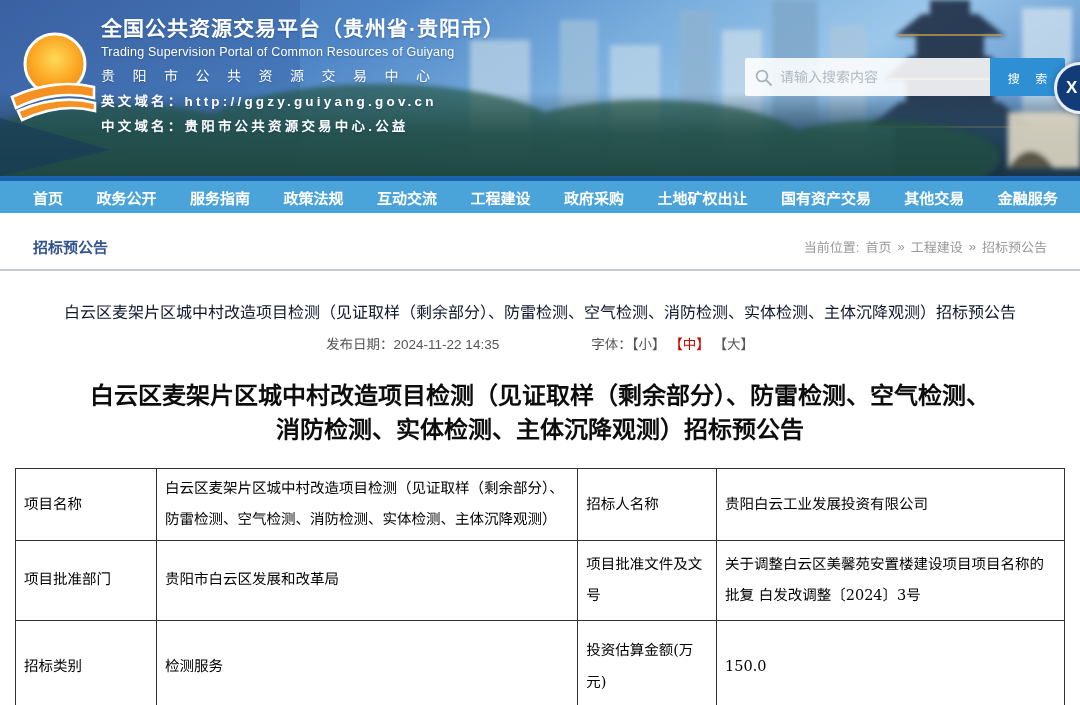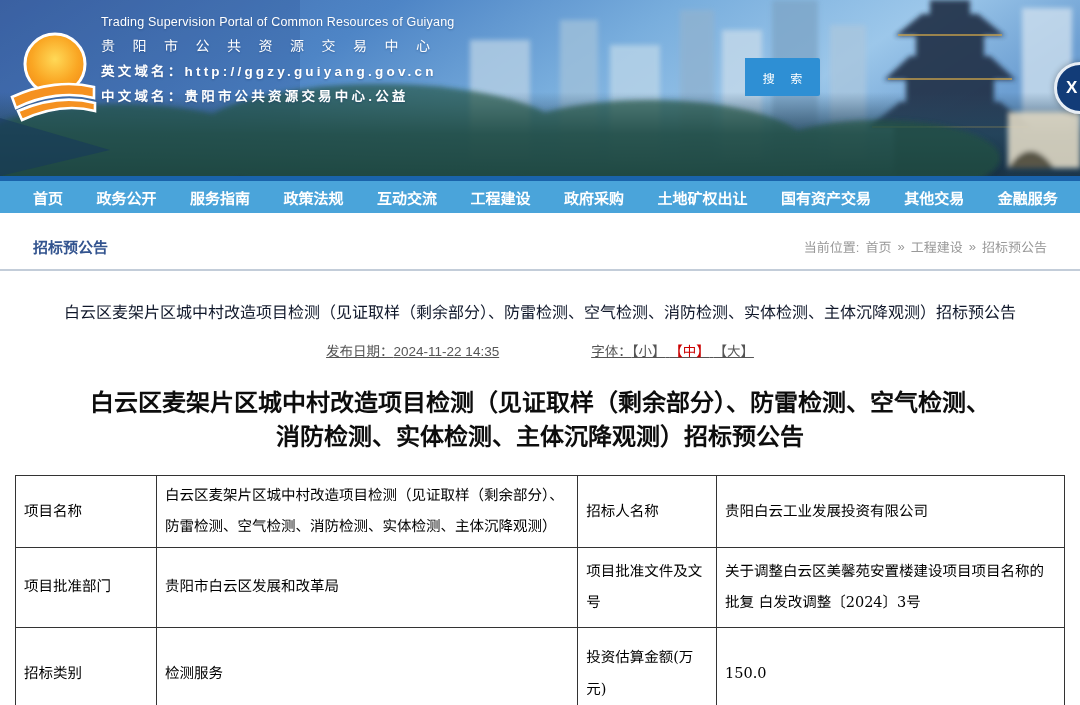--- a/index.html
+++ b/index.html
@@ -28,21 +28,21 @@
   .nav a { color:#fff; font-size:15px; font-weight:bold; text-decoration:none; white-space:nowrap; cursor:pointer; }
 
   
   .crumbband { height:58px; display:flex; align-items:center; justify-content:space-between; padding:10px 33px 0 33px; border-bottom:2px solid #c3cdd9; }
   .section-title { color:#33548f; font-size:15px; font-weight:bold; }
   .crumbs { color:#999; font-size:13px; display:flex; align-items:center; gap:6px; }
   .crumbs a { color:#999; text-decoration:none; cursor:pointer; }
 
   
   .list-title { margin-top:28px; text-align:center; font-size:16px; color:#0f172a; padding:0 40px; }
-  .meta { margin-top:17px; display:flex; justify-content:center; gap:92px; font-size:13.5px; color:#555;text-decoration:underline; }
+  .meta { margin-top:10px; display:flex; justify-content:center; gap:92px; font-size:13.5px; color:#555; }
   .meta .red { color:#cc0000; }
   .meta .fontsize-opt { cursor:pointer; }
   .heading { margin:26px auto 0; width:1010px; text-align:center; font-size:24px; font-weight:bold; color:#0d0d0d; line-height:1.42; font-family:"Liberation Sans","DejaVu Sans",sans-serif; }
 
   
   table.info { border-collapse:collapse; margin:21px 0 0 15px; width:1050px; table-layout:fixed;
                font-family:"DejaVu Serif","Liberation Serif",serif; font-size:14.5px; color:#000; }
   table.info td { border:1px solid #333; text-align:left; vertical-align:middle; line-height:2.15; padding:4px 8px; }
   td.lab1 { width:133px; }
   td.val1 { width:397px; }
@@ -121,27 +121,35 @@
             <stop offset="0.6" stop-color="#faa623"></stop>
             <stop offset="1" stop-color="#f28a17"></stop>
         </radialGradient>
       </defs>
       <circle cx="47" cy="38" r="30" fill="url(#sun)" stroke="#fff" stroke-width="3"></circle>
       <path d="M4 71 C32 58 62 55 86 61 L86 72 C62 66 34 69 8 82 Z" fill="#f59120" stroke="#fff" stroke-width="2.6"></path>
       <path d="M10 85 C38 73 64 71 87 77 L87 85 C64 79 40 82 14 94 Z" fill="#f59120" stroke="#fff" stroke-width="2.6"></path>
     </svg>
 
     <div class="brand">
+      <div class="brand-title">全国公共资源交易平台（贵州省·贵阳市）</div>
       <div class="brand-sub">Trading Supervision Portal of Common Resources of Guiyang</div>
       <div class="brand-center">贵阳市公共资源交易中心</div>
       <div class="brand-domain"><span>英文域名：</span><span>http://ggzy.guiyang.gov.cn</span></div>
       <div class="brand-domain"><span>中文域名：</span><span>贵阳市公共资源交易中心.公益</span></div>
     </div>
 
     <div class="search-wrap">
+      <div class="search-box">
+        <svg width="17" height="17" viewBox="0 0 17 17">
+          <circle cx="7" cy="7" r="5.4" fill="none" stroke="#a8b2bd" stroke-width="1.8"></circle>
+          <line x1="11.2" y1="11.2" x2="16" y2="16" stroke="#a8b2bd" stroke-width="1.8" stroke-linecap="round"></line>
+        </svg>
+        <input class="search-input" type="text" placeholder="请输入搜索内容" style="">
+      </div>
       <button class="search-btn">搜 索</button>
     </div>
 
     <div class="float-x">X</div>
   </div>
 
   <div class="nav">
     <a>首页</a>
     <a>政务公开</a>
     <a>服务指南</a>

